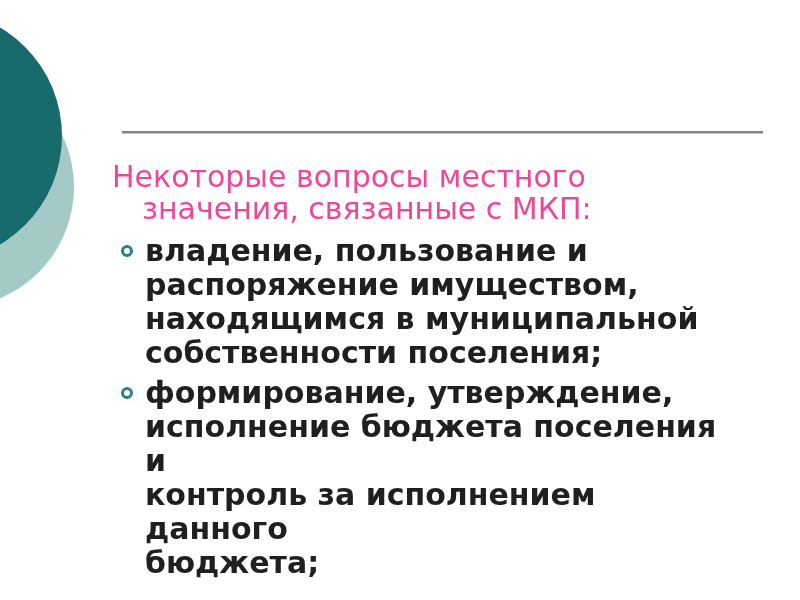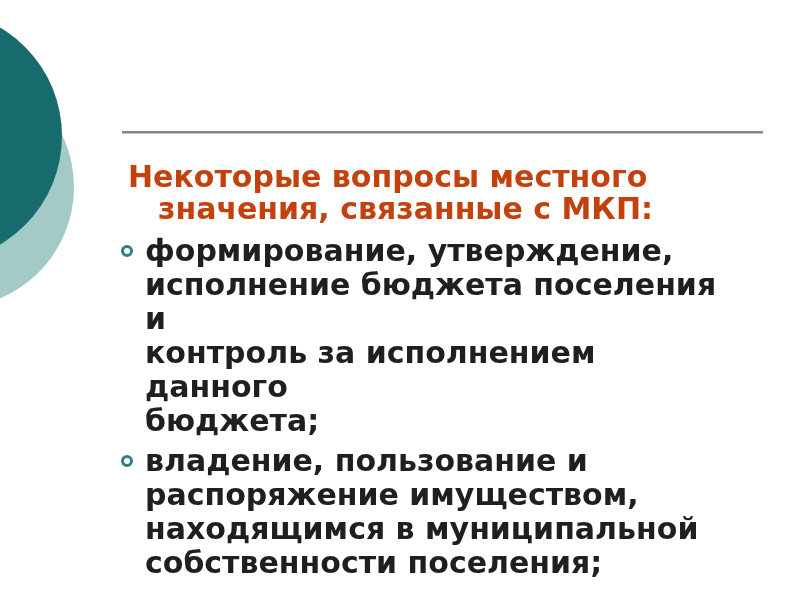--- a/index.html
+++ b/index.html
@@ -43,29 +43,29 @@
     top: 131px;
     width: 641px;
     height: 2px;
     background: #858585;
     border-bottom: 1px solid #c2c2c2;
     z-index: 3;
   }
   
   .heading {
     position: absolute;
-    left: 128px;
+    left: 112px;
     top: 161px;
     width: 560px;
     padding-left: 30px;
     text-indent: -30px;
     font-size: 30px;
     line-height: 32px;
-    font-weight: bold;
-    color: #c2410c;
+    font-weight: normal;
+    color: #ec4899;
     white-space: pre-line;
     z-index: 3;
   }
   
   .bullets {
     position: absolute;
     left: 121px;
     top: 234px;
     width: 625px;
     margin: 0;
@@ -106,27 +106,27 @@
   <div class="circle circle-dark"></div>
 
   <div class="divider"></div>
 
   <div class="heading">Некоторые вопросы местного
 значения, связанные с МКП:</div>
 
   <ul class="bullets">
     <li>
       <span class="ring"></span>
+      <span class="bullet-text">владение, пользование и
+распоряжение имуществом,
+находящимся в муниципальной
+собственности поселения;</span>
+    </li>
+    <li>
+      <span class="ring"></span>
       <span class="bullet-text">формирование, утверждение,
 исполнение бюджета поселения и
 контроль за исполнением данного
 бюджета;</span>
-    </li>
-    <li>
-      <span class="ring"></span>
-      <span class="bullet-text">владение, пользование и
-распоряжение имуществом,
-находящимся в муниципальной
-собственности поселения;</span>
     </li>
   </ul>
 
 </div>
 
 </body></html>

